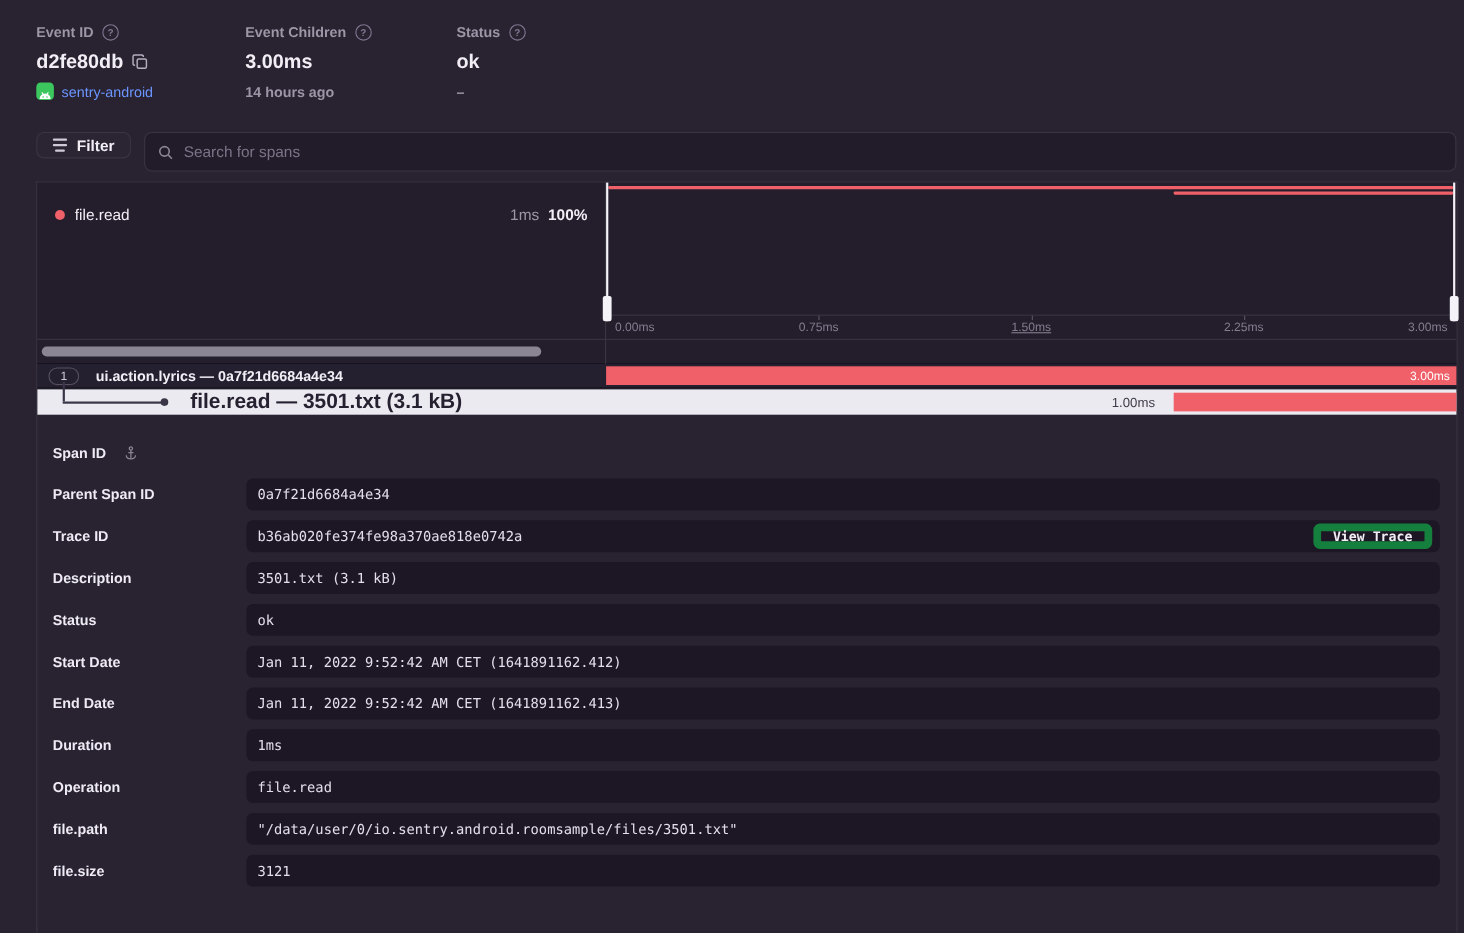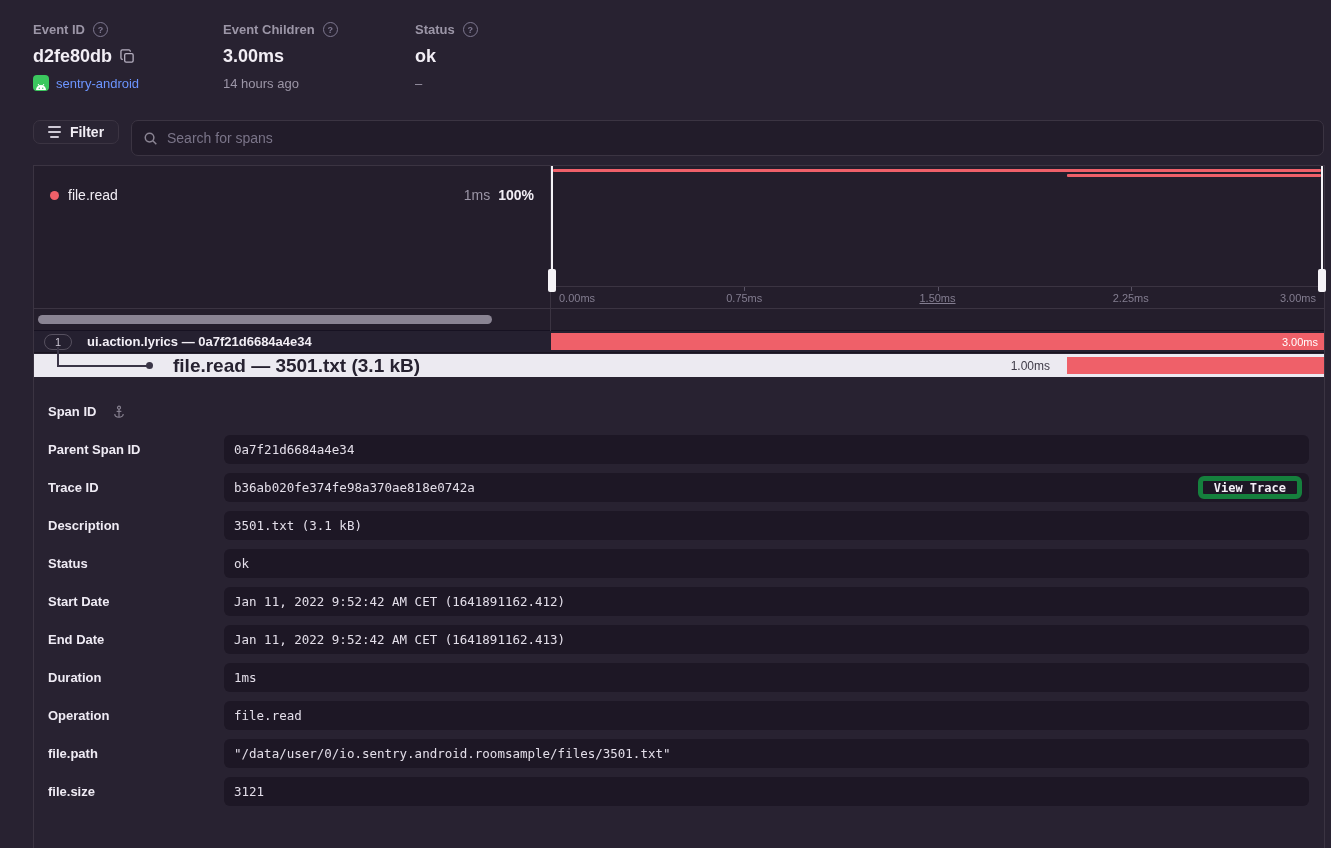--- a/index.html
+++ b/index.html
@@ -18,21 +18,21 @@
   .hdr-col.c1 { left:33px; }
   .hdr-col.c2 { left:223px; }
   .hdr-col.c3 { left:415px; }
   .hdr-label { display:flex; align-items:center; gap:8px;
     font-size:13px; font-weight:700; color:#9C96A7; }
   .help-ic { width:15px; height:15px; border:1.2px solid #7E7890; border-radius:50%;
     display:inline-flex; align-items:center; justify-content:center;
     font-size:9px; font-weight:700; color:#7E7890; }
   .hdr-value { margin-top:9px; font-size:18px; font-weight:600; color:#F2EEF5;
     display:flex; align-items:center; gap:8px; }
-  .hdr-sub { margin-top:9px; font-size:13px; color:#9C96A7; }
+  .hdr-sub { margin-top:9px; font-size:13px; color:#9C96A7;font-weight:bold; }
   .proj { margin-top:8px; display:flex; align-items:center; gap:7px; }
   .proj-ic { width:16px; height:16px; border-radius:4px; background:#3BC75E;
     display:flex; align-items:flex-end; justify-content:center; }
   .proj-name { font-size:13px; color:#6C95FF; cursor:pointer; }
   .copy-ic svg, .anchor-ic svg { display:block; }
 
   
   .toolbar { position:absolute; top:120px; left:33px; right:7px; height:36px; display:flex; gap:12px; }
   .filter-btn { width:86px; height:24px; border:1px solid #3B3442; border-radius:7px;
     background:#2A2433; display:flex; align-items:center; justify-content:center; gap:9px;
@@ -117,21 +117,21 @@
   .drow { position:absolute; left:0; right:0; height:29px; }
   .dlabel { position:absolute; left:14px; top:0; height:29px; display:flex; align-items:center; gap:16px;
     font-size:13px; font-weight:700; color:#EFEBF4; }
   .dvalue { position:absolute; left:190px; right:15px; top:0; height:29px;
     background:#1D1725; border-radius:6px; display:flex; align-items:center;
     padding:0 10px; font-size:12.5px; color:#E3DEE9; }
   .row-btn { position:absolute; right:7px; top:3px; height:23px; padding:0 11px;
     border-radius:6px; background:transparent; font-size:12px; font-weight:700;
     display:flex; align-items:center; font-family:inherit; }
   .btn-disabled { border:1px solid #453F52; color:#7A7488; }
-  .btn-normal { border:5px solid #15803d; color:#F2EEF5; cursor:pointer; }
+  .btn-normal { border:7px solid #15803d; color:#F2EEF5; cursor:pointer; }
 </style>
 </head>
 <body>
 
 <div class="hdr-col c1">
   <div class="hdr-label">
     <span>Event ID</span>
     <span class="help-ic">?</span>
   </div>
   <div class="hdr-value">

